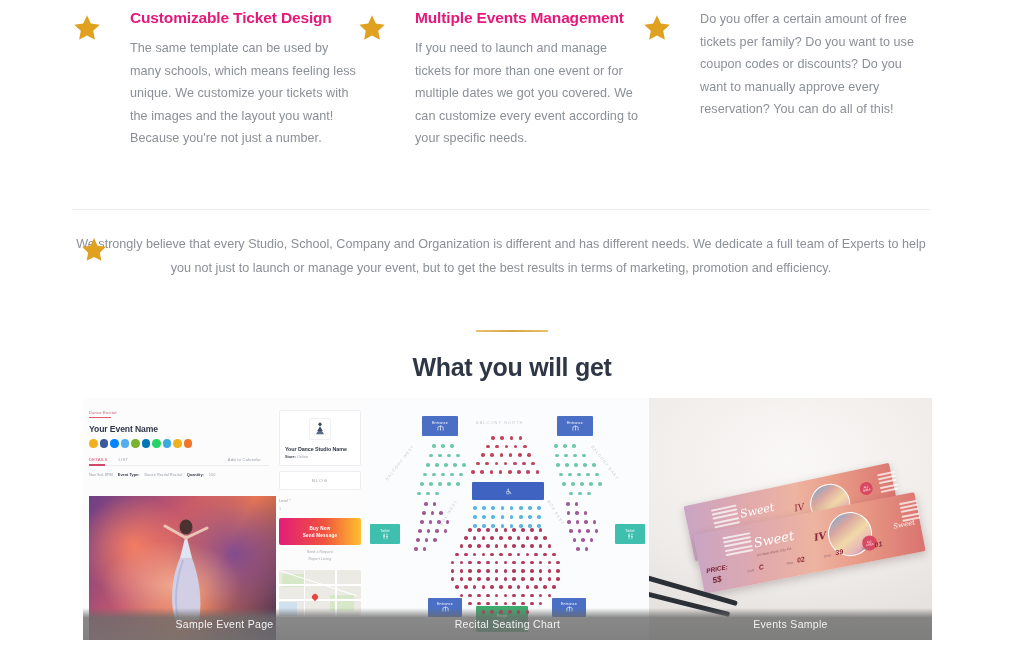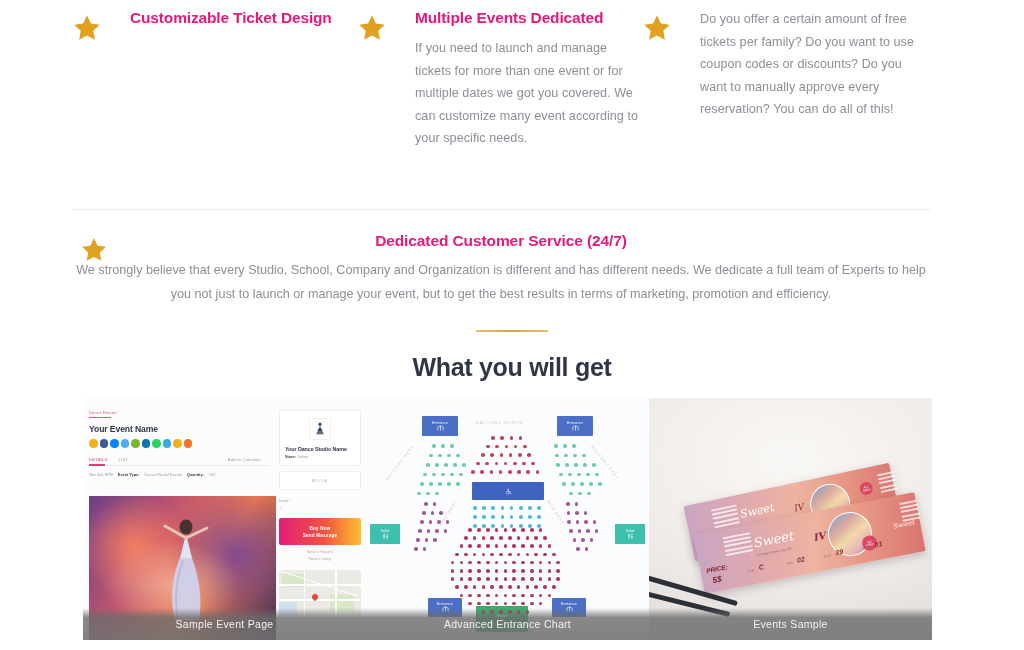--- a/index.html
+++ b/index.html
@@ -188,32 +188,33 @@
   <div class="features">
 
     <div class="feature">
       <div class="star-wrap">
         <svg class="star" viewBox="0 0 24 24" aria-hidden="true">
             <path fill="#e0a020" d="M12 1.8l3.05 6.55 7.15.95-5.2 4.95 1.3 7.05L12 17.9l-6.3 3.4 1.3-7.05L1.8 9.3l7.15-.95z"></path>
           </svg>
       </div>
       <div class="feature-body">
         <div class="feature-title">Customizable Ticket Design</div>
+        <div class="feature-text">The same template can be used by many schools, which means feeling less unique. We customize your tickets with the images and the layout you want! Because you're not just a number.</div>
       </div>
     </div>
 
     <div class="feature">
       <div class="star-wrap">
         <svg class="star" viewBox="0 0 24 24" aria-hidden="true">
             <path fill="#e0a020" d="M12 1.8l3.05 6.55 7.15.95-5.2 4.95 1.3 7.05L12 17.9l-6.3 3.4 1.3-7.05L1.8 9.3l7.15-.95z"></path>
           </svg>
       </div>
       <div class="feature-body">
-        <div class="feature-title">Multiple Events Dedicated</div>
-        <div class="feature-text">If you need to launch and manage tickets for more than one event or for multiple dates we got you covered. We can customize many event according to your specific needs.</div>
+        <div class="feature-title">Multiple Events Management</div>
+        <div class="feature-text">If you need to launch and manage tickets for more than one event or for multiple dates we got you covered. We can customize every event according to your specific needs.</div>
       </div>
     </div>
 
     <div class="feature">
       <div class="star-wrap">
         <svg class="star" viewBox="0 0 24 24" aria-hidden="true">
             <path fill="#e0a020" d="M12 1.8l3.05 6.55 7.15.95-5.2 4.95 1.3 7.05L12 17.9l-6.3 3.4 1.3-7.05L1.8 9.3l7.15-.95z"></path>
           </svg>
       </div>
       <div class="feature-body">
@@ -222,21 +223,20 @@
     </div>
 
   </div>
 
   <div class="hr-light"></div>
 
   <div class="service">
     <svg class="service-star" viewBox="0 0 24 24" aria-hidden="true">
         <path fill="#e0a020" d="M12 1.8l3.05 6.55 7.15.95-5.2 4.95 1.3 7.05L12 17.9l-6.3 3.4 1.3-7.05L1.8 9.3l7.15-.95z"></path>
       </svg>
-    <div class="service-title">Dedicated Customer Service (24/7)</div>
     <div class="service-text">We strongly believe that every Studio, School, Company and Organization is different and has different needs. We dedicate a full team of Experts to help you not just to launch or manage your event, but to get the best results in terms of marketing, promotion and efficiency.</div>
   </div>
 
   <div class="gold-rule"></div>
   <div class="section-heading">What you will get</div>
 
   <div class="cards">
 
     <div class="card c1">
 
@@ -651,21 +651,21 @@
           <div class="seat" style="left: 155.2px; top: 203.8px; background: rgb(178, 58, 90);"></div>
           <div class="seat" style="left: 164px; top: 203.8px; background: rgb(178, 58, 90);"></div>
           <div class="seat" style="left: 172.8px; top: 203.8px; background: rgb(178, 58, 90);"></div>
           <div class="seat" style="left: 115.6px; top: 212px; background: rgb(178, 58, 90);"></div>
           <div class="seat" style="left: 124.4px; top: 212px; background: rgb(178, 58, 90);"></div>
           <div class="seat" style="left: 133.2px; top: 212px; background: rgb(178, 58, 90);"></div>
           <div class="seat" style="left: 142px; top: 212px; background: rgb(178, 58, 90);"></div>
           <div class="seat" style="left: 150.8px; top: 212px; background: rgb(178, 58, 90);"></div>
           <div class="seat" style="left: 159.6px; top: 212px; background: rgb(178, 58, 90);"></div>
         </div>
-      <div class="card-caption">Advanced Entrance Chart</div>
+      <div class="card-caption">Recital Seating Chart</div>
     </div>
 
     <div class="card c3">
       <div class="bg"></div>
 
       <div class="tk tk1">
         <div class="lines" style="left:26px;top:9px;width:26px;">
           <i></i>
             <i></i>
             <i></i>

